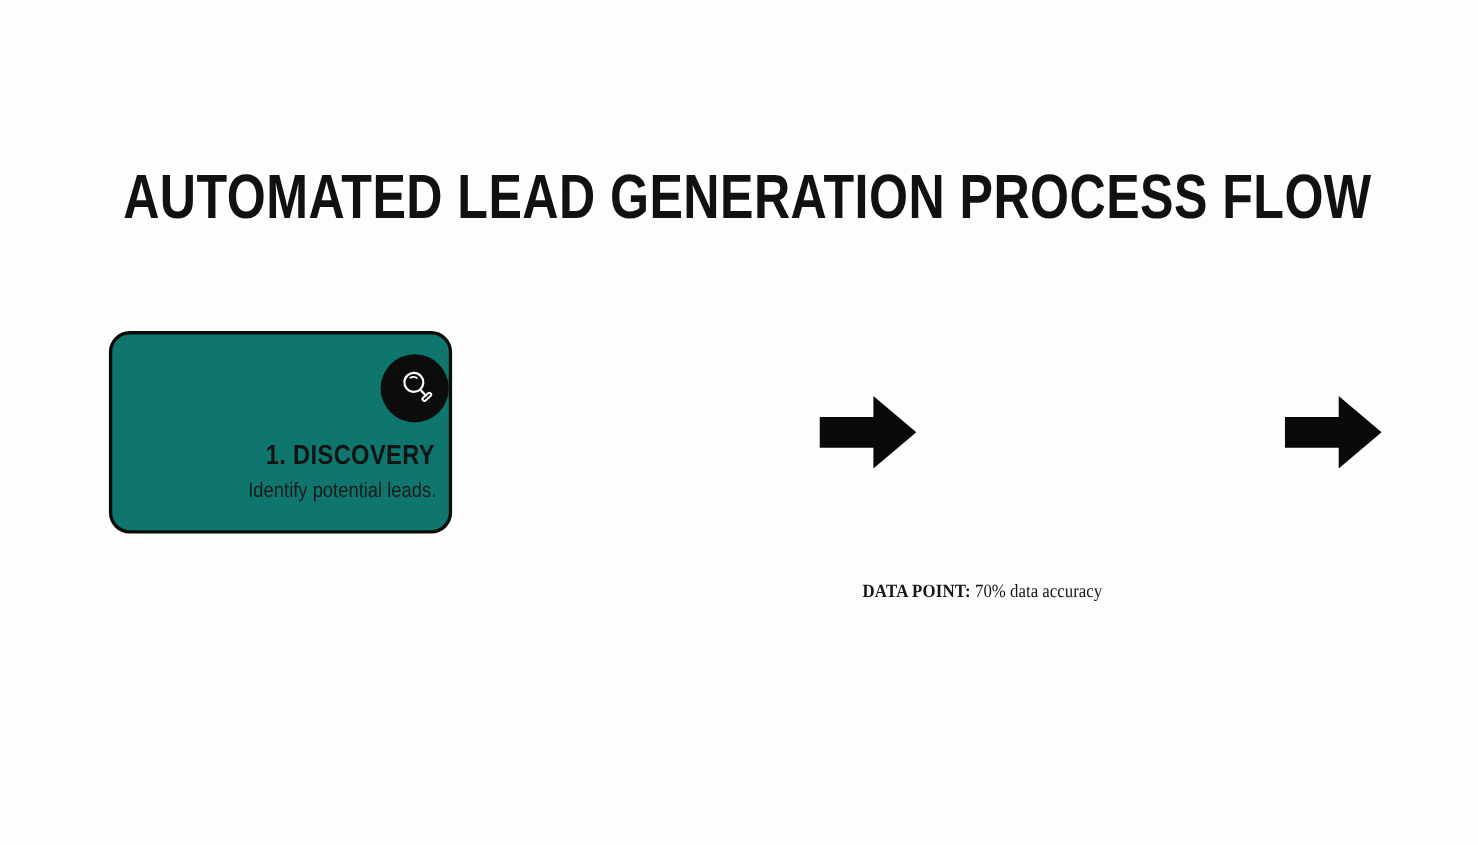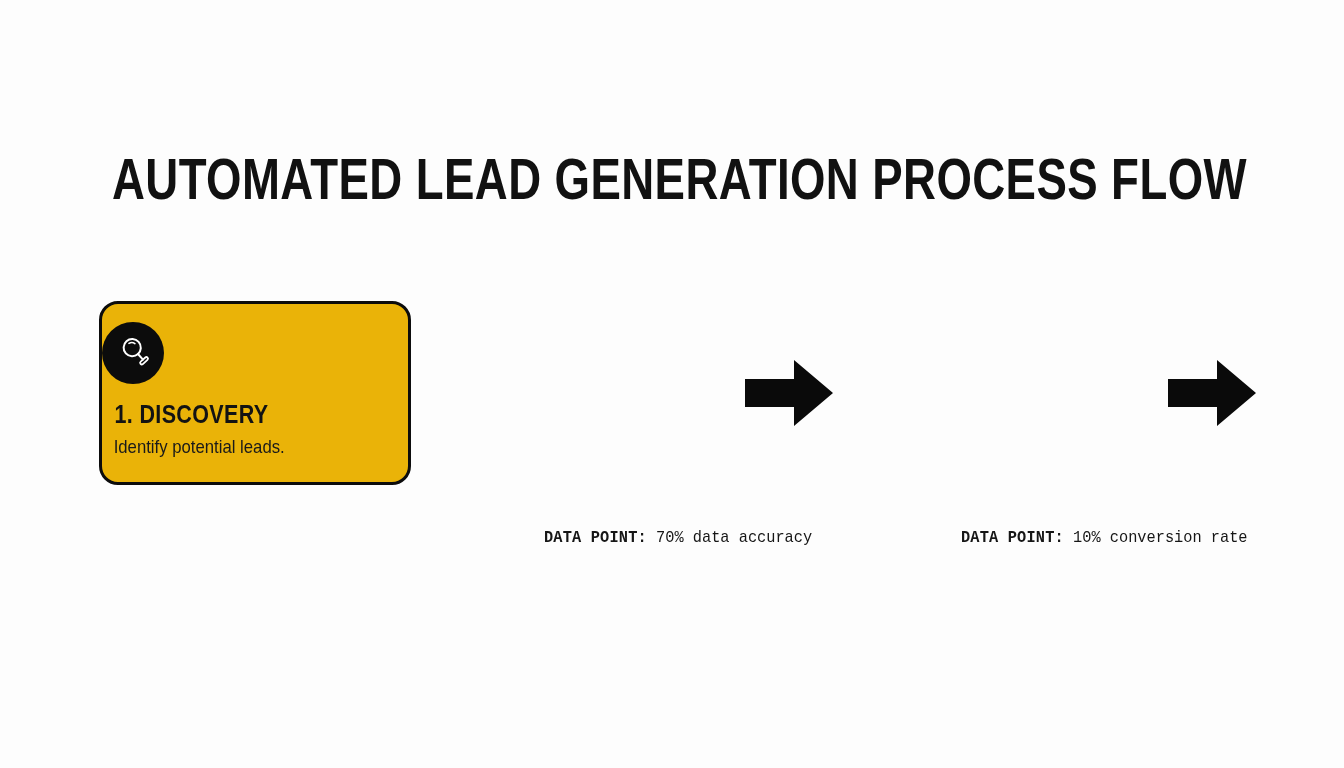--- a/index.html
+++ b/index.html
@@ -49,24 +49,24 @@
     align-items: center;
     justify-content: space-between;
   }
 
   .card {
     box-sizing: border-box;
     width: 312px;
     height: 184px;
     border: 3.5px solid #0c0c0c;
     border-radius: 19px;
-    background: #eab308;
+    background: #0f766e;
     display: flex;
     flex-direction: column;
-    align-items: flex-start;
+    align-items: flex-end;
     justify-content: flex-start;
     padding-top: 18px;
   }
 
   .icon-circle {
     width: 62px;
     height: 62px;
     border-radius: 50%;
     background: #0c0c0c;
     display: flex;
@@ -117,21 +117,21 @@
     width: 1158px;
     height: 30px;
     display: flex;
     flex-direction: row;
     justify-content: space-between;
     align-items: flex-start;
   }
   .dp-slot {
     width: 312px;
     text-align: center;
-    font-family: Liberation Mono, monospace;
+    font-family: Liberation Serif, serif;
     font-size: 17px;
     color: #161616;
     white-space: nowrap;
   }
   .dp-inner {
     display: inline-block;
     transform: scaleX(0.9);
   }
   .dp-label {
     font-weight: bold;
@@ -197,22 +197,16 @@
 
     <div class="dp-slot">
       <span class="dp-inner">
         <span class="dp-label">DATA POINT:</span>
         <span class="dp-value">70% data accuracy</span>
       </span>
     </div>
 
     <div class="dp-spacer"></div>
 
-    <div class="dp-slot">
-      <span class="dp-inner">
-        <span class="dp-label">DATA POINT:</span>
-        <span class="dp-value">10% conversion rate</span>
-      </span>
-    </div>
 
   </div>
 
 </div>
 
 </body></html>

